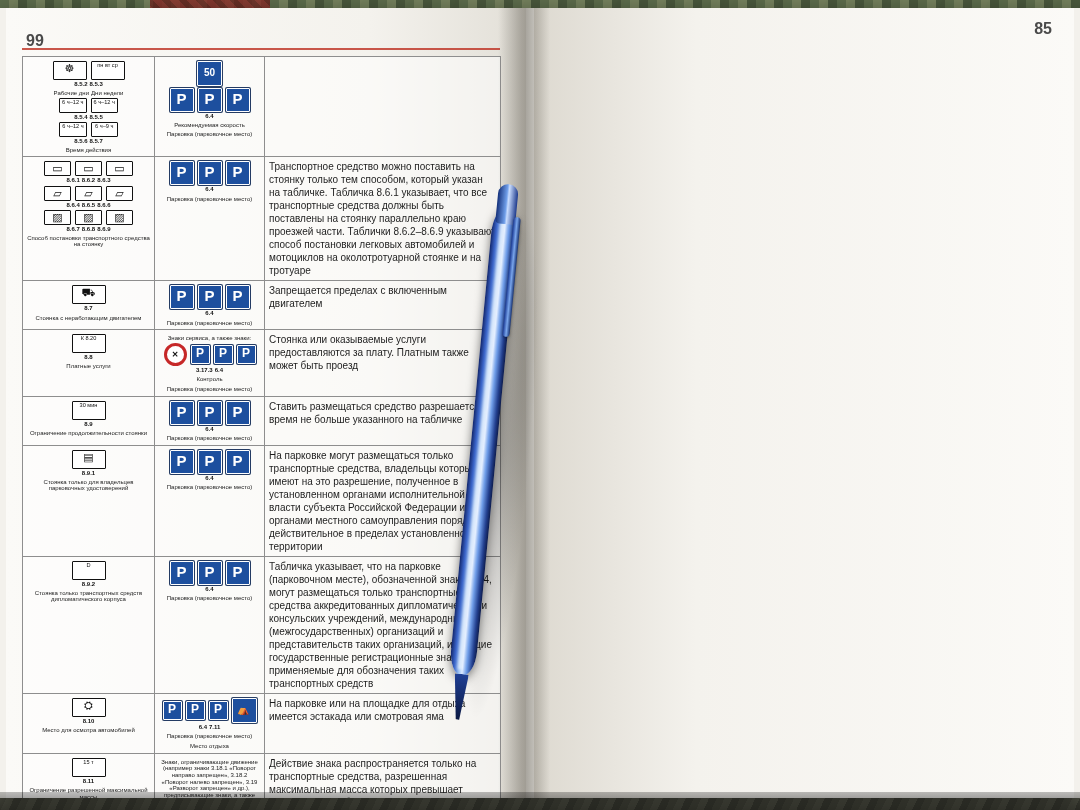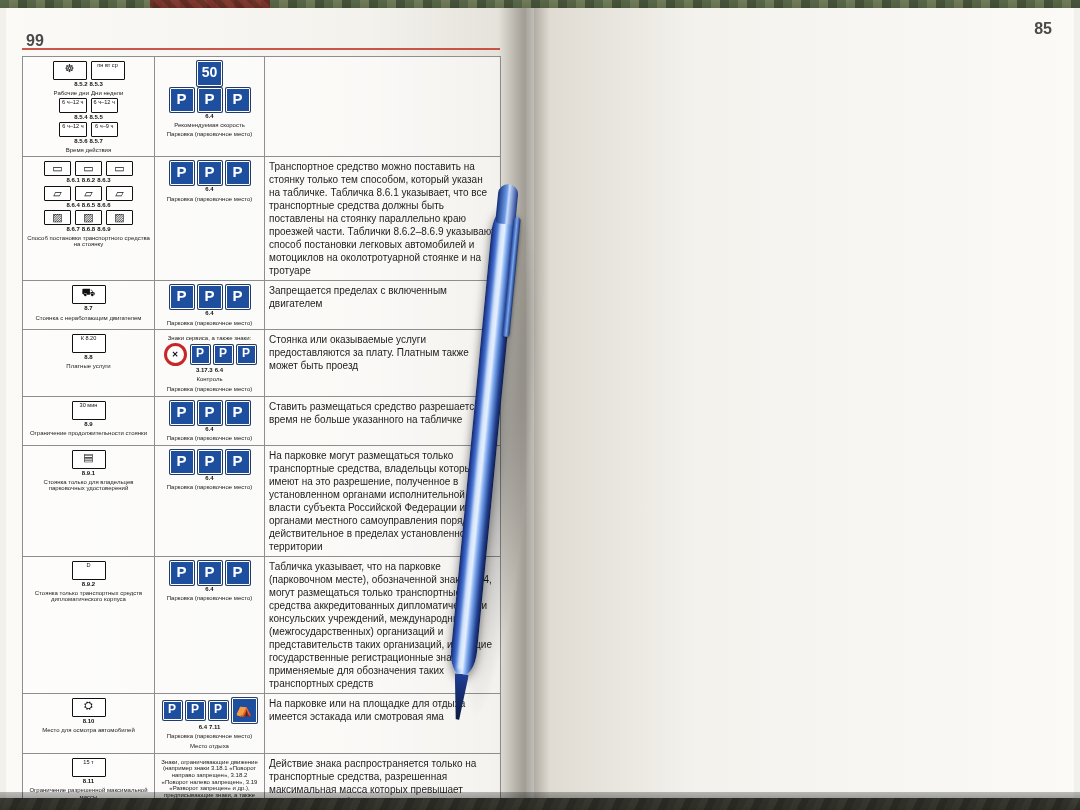--- a/index.html
+++ b/index.html
@@ -103,21 +103,21 @@
     border:1.5px solid #fff;box-shadow:0 0 0 1px #243b63;
     color:#fff;font-weight:700;font-size:15px;line-height:20px;text-align:center;
     margin:1px;border-radius:1px;
   }
   .psign.sm{width:17px;height:17px;font-size:12px;line-height:15px;}
   .psign-group{display:flex;justify-content:center;gap:2px;}
 
   
   .bsq{
     display:inline-block;width:23px;height:23px;background:#1d4f9e;border:1.5px solid #fff;
-    box-shadow:0 0 0 1px #2a3f63;color:#fff;font-size:14px;font-weight:700;line-height:21px;
+    box-shadow:0 0 0 1px #2a3f63;color:#fff;font-size:10px;font-weight:700;line-height:21px;
     text-align:center;margin:1px;border-radius:1px;
   }
   
   .rnd{
     display:inline-block;width:23px;height:23px;border-radius:50%;
     background:#fff;border:3px solid #c62828;color:#111;font-size:8px;font-weight:700;
     line-height:18px;text-align:center;margin:1px;box-sizing:border-box;
   }
   
   .gl{font-size:11px;line-height:1;}

